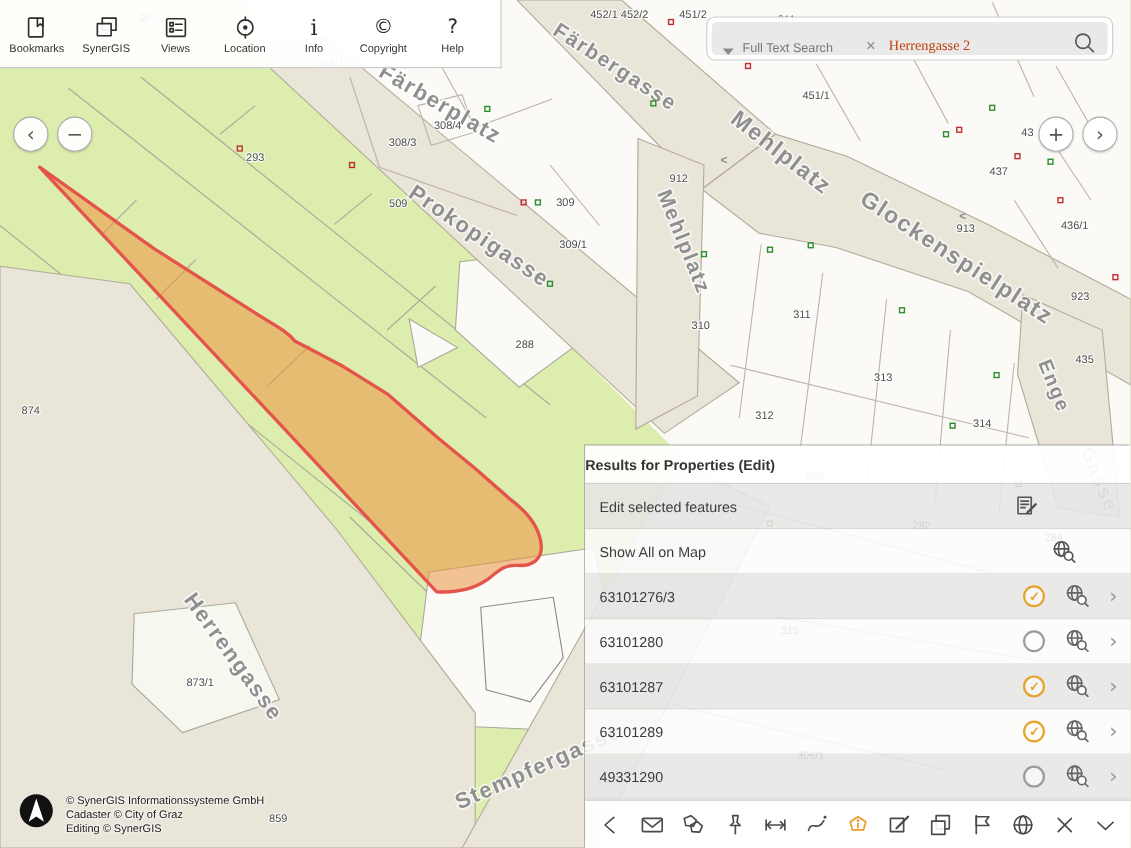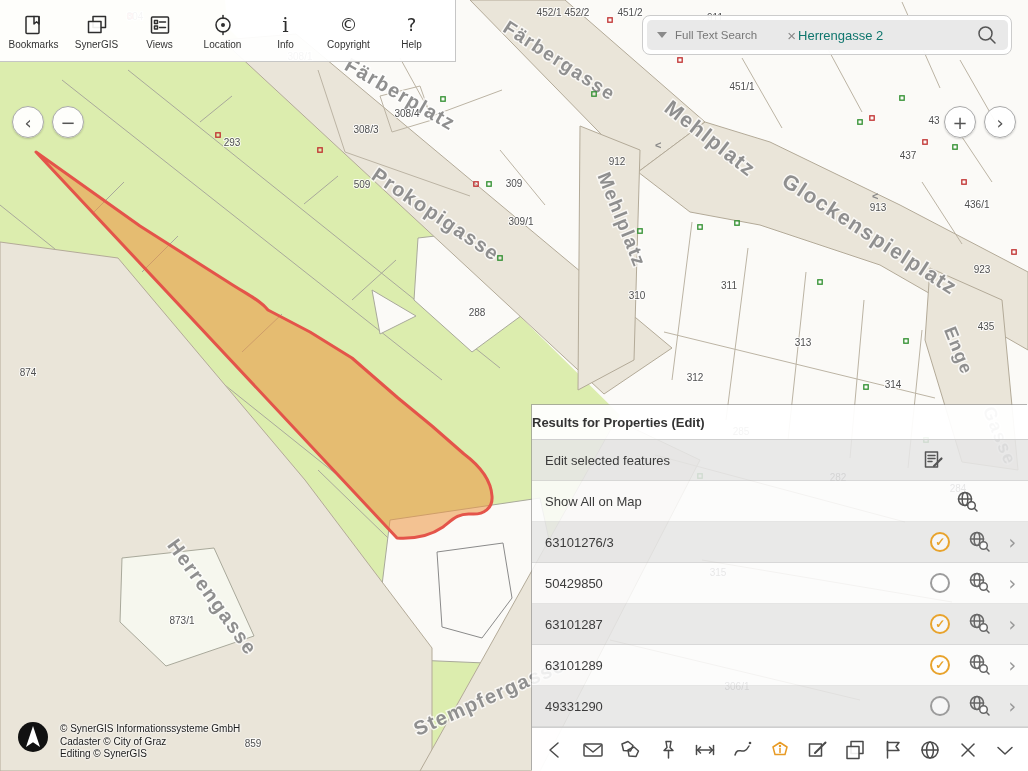--- a/index.html
+++ b/index.html
@@ -14,25 +14,25 @@
     border-bottom:1px solid #c6c6c6;border-right:1px solid #c6c6c6;display:flex;align-items:center;box-sizing:border-box;padding:0 2px;}
   .titem{display:flex;flex-direction:column;align-items:center;justify-content:center;width:63px;height:60px;cursor:pointer;}
   .ticon{height:27px;display:flex;align-items:center;justify-content:center;color:#2e2e2e;}
   .tlabel{font-size:10px;color:#333;}
   .glyph-icon{font-family:"DejaVu Serif",serif;font-size:20px;color:#2e2e2e;line-height:1;}
   .glyph-sans{font-family:"DejaVu Sans",sans-serif;font-size:18px;color:#2e2e2e;line-height:1;}
 
   
   .searchbox{position:absolute;left:642px;top:15px;width:370px;height:40px;background:rgba(255,255,255,.95);
     border:1px solid #ccc;border-radius:8px;box-sizing:border-box;padding:4px;display:flex;}
-  .search-pill{flex:1;background:#e9e9e9;border-radius:5px;display:flex;align-items:center;padding:0 10px;}
+  .search-pill{flex:1;background:#e9e9e9;border-radius:5px;display:flex;align-items:flex-end;padding:0 10px;}
   .caret-down{width:0;height:0;border-left:5px solid transparent;border-right:5px solid transparent;border-top:6px solid #8a8a8a;margin-right:8px;cursor:pointer;}
   .search-filter-label{font-size:11.5px;color:#777;white-space:nowrap;}
   .search-clear{color:#888;font-size:15px;margin-left:30px;cursor:pointer;}
-  .search-input{flex:1;border:none;background:transparent;font-size:13px;color:#0f766e;outline:none;font-family:Liberation Sans, sans-serif;}
+  .search-input{flex:1;border:none;background:transparent;font-size:13px;color:#c2410c;outline:none;margin-left:10px;font-family:Liberation Serif, serif;}
   .search-go{cursor:pointer;display:flex;align-items:center;}
 
   
   .navbtn{position:absolute;width:32px;height:32px;border-radius:50%;background:rgba(255,255,255,.95);border:1px solid #aaa;
     color:#555;display:flex;align-items:center;justify-content:center;font-size:18px;cursor:pointer;box-sizing:border-box;
     box-shadow:0 1px 2px rgba(0,0,0,.18);font-family:"DejaVu Sans",sans-serif;}
 
   .compass{position:absolute;left:17px;top:721px;}
   .copyright{position:absolute;left:60px;top:723px;font-size:10px;font-weight:normal;color:#1a1a1a;line-height:12.5px;
     text-shadow:0 0 3px #fff,0 0 3px #fff,0 0 3px #fff;}
@@ -329,21 +329,21 @@
               <circle cx="9" cy="9" r="6.5"></circle>
               <ellipse cx="9" cy="9" rx="2.8" ry="6.5"></ellipse>
               <line x1="2.5" y1="9" x2="15.5" y2="9"></line>
               <circle cx="15.5" cy="15.5" r="3.8" fill="rgba(255,255,255,.9)"></circle>
               <line x1="18.3" y1="18.3" x2="21" y2="21"></line>
             </svg></span>
         <span class="chevron">›</span>
       </span>
     </div>
     <div class="prow w id-row">
-      <span class="label">50429850</span>
+      <span class="label">63101280</span>
       <span class="row-controls">
         <span class="check"></span>
         <span><svg width="22" height="22" viewBox="0 0 22 22" class="icon-stroke" style="color:#666">
               <circle cx="9" cy="9" r="6.5"></circle>
               <ellipse cx="9" cy="9" rx="2.8" ry="6.5"></ellipse>
               <line x1="2.5" y1="9" x2="15.5" y2="9"></line>
               <circle cx="15.5" cy="15.5" r="3.8" fill="rgba(255,255,255,.9)"></circle>
               <line x1="18.3" y1="18.3" x2="21" y2="21"></line>
             </svg></span>
         <span class="chevron">›</span>

